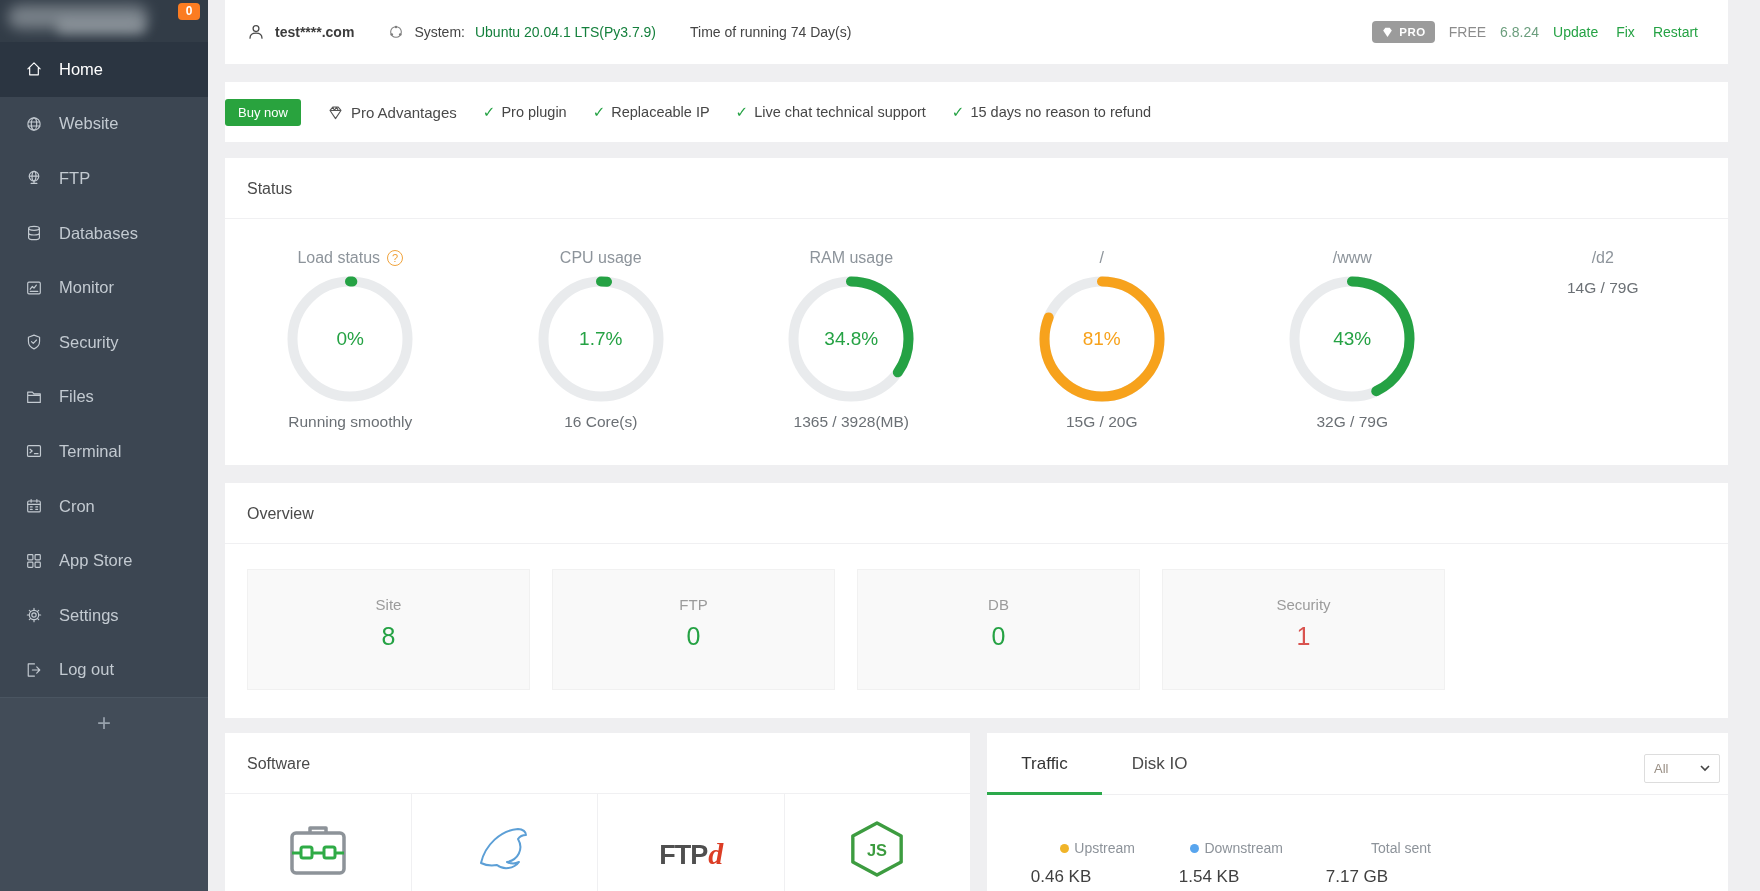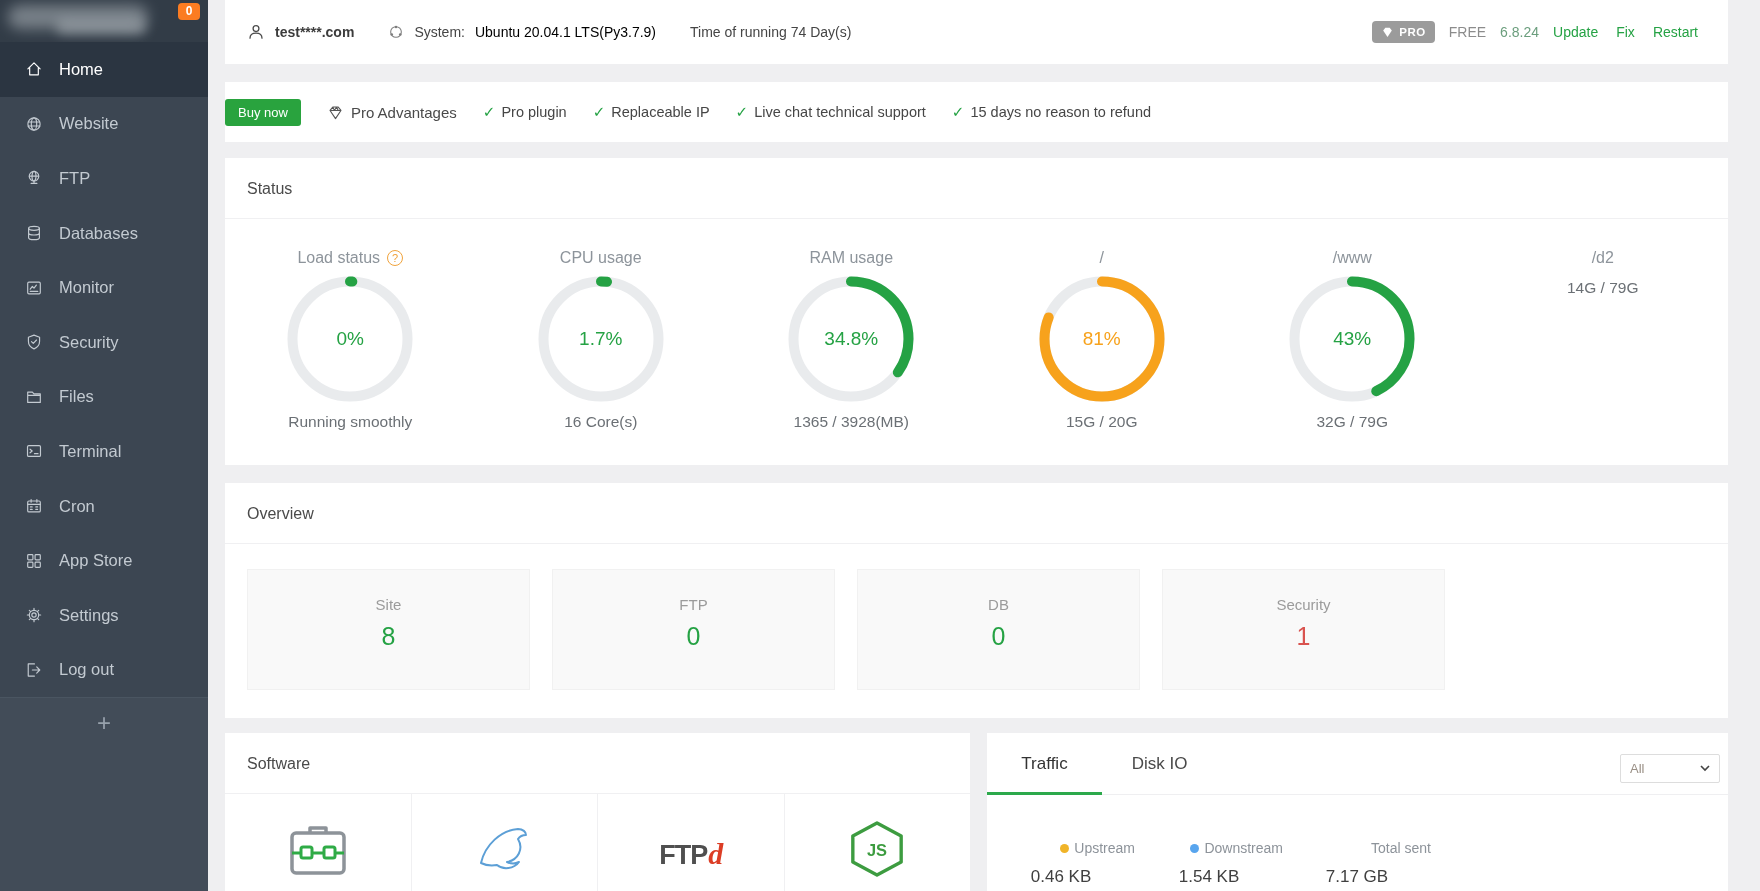--- a/index.html
+++ b/index.html
@@ -26,21 +26,21 @@
   .panel{background:#fff;}
   .panel h2{height:61px;line-height:61px;padding-left:22px;font-size:16px;font-weight:400;color:#4a4a4a;border-bottom:1px solid #f0f0f2;}
 
   
   .topbar{height:64px;background:#fff;display:flex;align-items:center;justify-content:space-between;padding:0 30px 0 22px;font-size:14px;}
   .tb-left{display:flex;align-items:center;gap:10px;color:#454545;}
   .tb-left .sp{width:14px;}
   .tb-left svg{display:block;}
   .tb-user{font-weight:600;color:#3c3c3c;}
   .tb-sys-label{color:#454545;}
-  .tb-sys-value{color:#000000;}
+  .tb-sys-value{color:#15803d;}
   .tb-uptime{color:#454545;}
   .tb-right{display:flex;align-items:center;gap:14px;}
   .pro-badge{display:flex;align-items:center;gap:5px;height:22px;padding:0 9px;background:#9b9b9b;border-radius:4px;color:#fff;font-size:11.5px;font-weight:bold;letter-spacing:.5px;}
   .tb-free{color:#8c8c8c;}
   .tb-version{color:#6b9e7d;}
   .tb-link{color:#25a244;cursor:pointer;}
   .tb-link + .tb-link{margin-left:4px;}
 
   
   .promo{margin-top:18px;height:60px;background:#fff;display:flex;align-items:center;gap:26px;font-size:14.5px;color:#464646;}
@@ -76,21 +76,21 @@
   .soft-cell{flex:1;height:168px;border-right:1px solid #f0f0f2;display:flex;justify-content:center;padding-top:25px;cursor:pointer;}
   .soft-cell:last-child{border-right:none;}
   .ftpd-logo{font-size:27px;font-weight:bold;color:#4f4f4f;letter-spacing:-1px;margin-top:18px;}
   .ftpd-logo .d-accent{font-family:"Liberation Serif","DejaVu Serif",serif;font-style:italic;color:#dc3d25;font-size:30px;margin-left:1px;}
 
   .traffic-panel{flex:1;height:230px;position:relative;}
   .tabs{display:flex;height:62px;border-bottom:1px solid #efeff1;}
   .tab{width:115px;text-align:center;line-height:62px;font-size:17px;color:#4a4a4a;cursor:pointer;position:relative;}
   .tab.active{color:#333;}
   .tab.active::after{content:"";position:absolute;left:0;right:0;bottom:-1px;height:3px;background:#2ca94b;}
-  .filter-select{position:absolute;right:8px;top:21px;width:100px;height:29px;border:1px solid #ddd;border-radius:2px;background:#fff;display:flex;align-items:center;justify-content:space-between;padding:1px 9px;font-size:13px;color:#998f85;cursor:pointer;}
+  .filter-select{position:absolute;right:8px;top:21px;width:76px;height:29px;border:1px solid #ddd;border-radius:2px;background:#fff;display:flex;align-items:center;justify-content:space-between;padding:1px 9px;font-size:13px;color:#998f85;cursor:pointer;}
   .stats{display:flex;margin-top:45px;}
   .stat{width:148px;text-align:center;}
   .stat-label{font-size:14px;color:#8d939a;display:flex;align-items:center;justify-content:flex-end;gap:5px;}
   .dot{display:inline-block;width:9px;height:9px;border-radius:50%;}
   .stat-value{margin-top:11px;font-size:17px;color:#404040;}
 </style>
 </head>
 <body>
 
 <div class="page">

